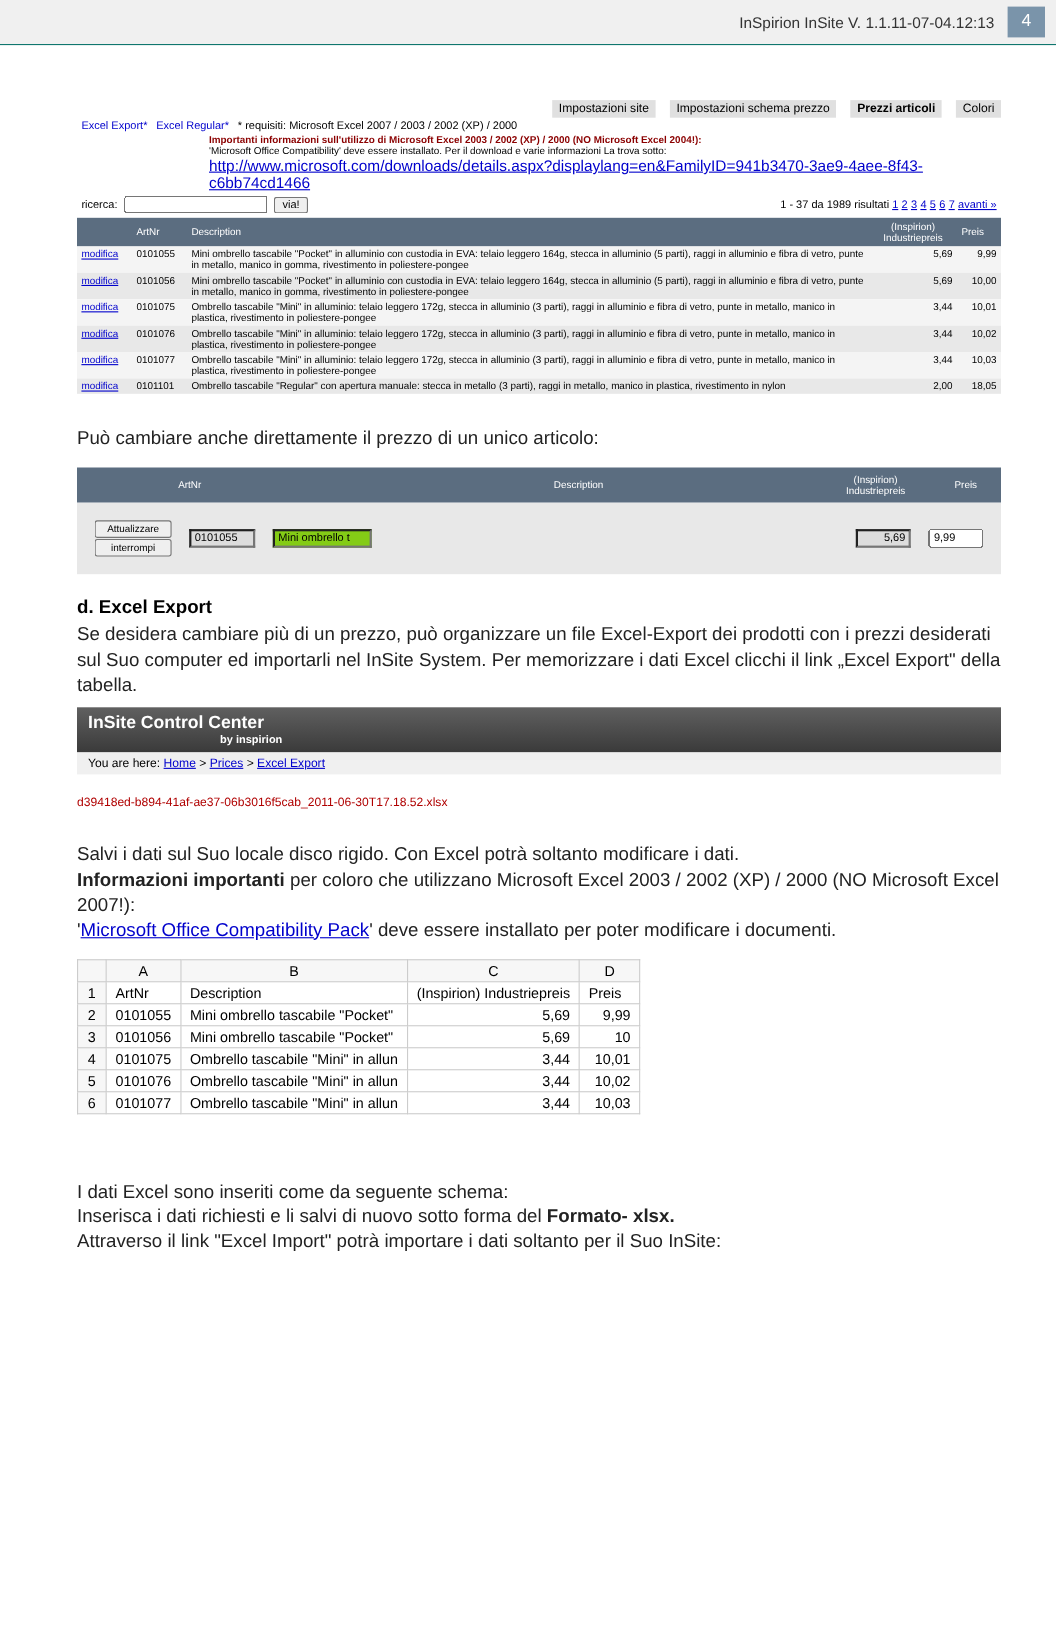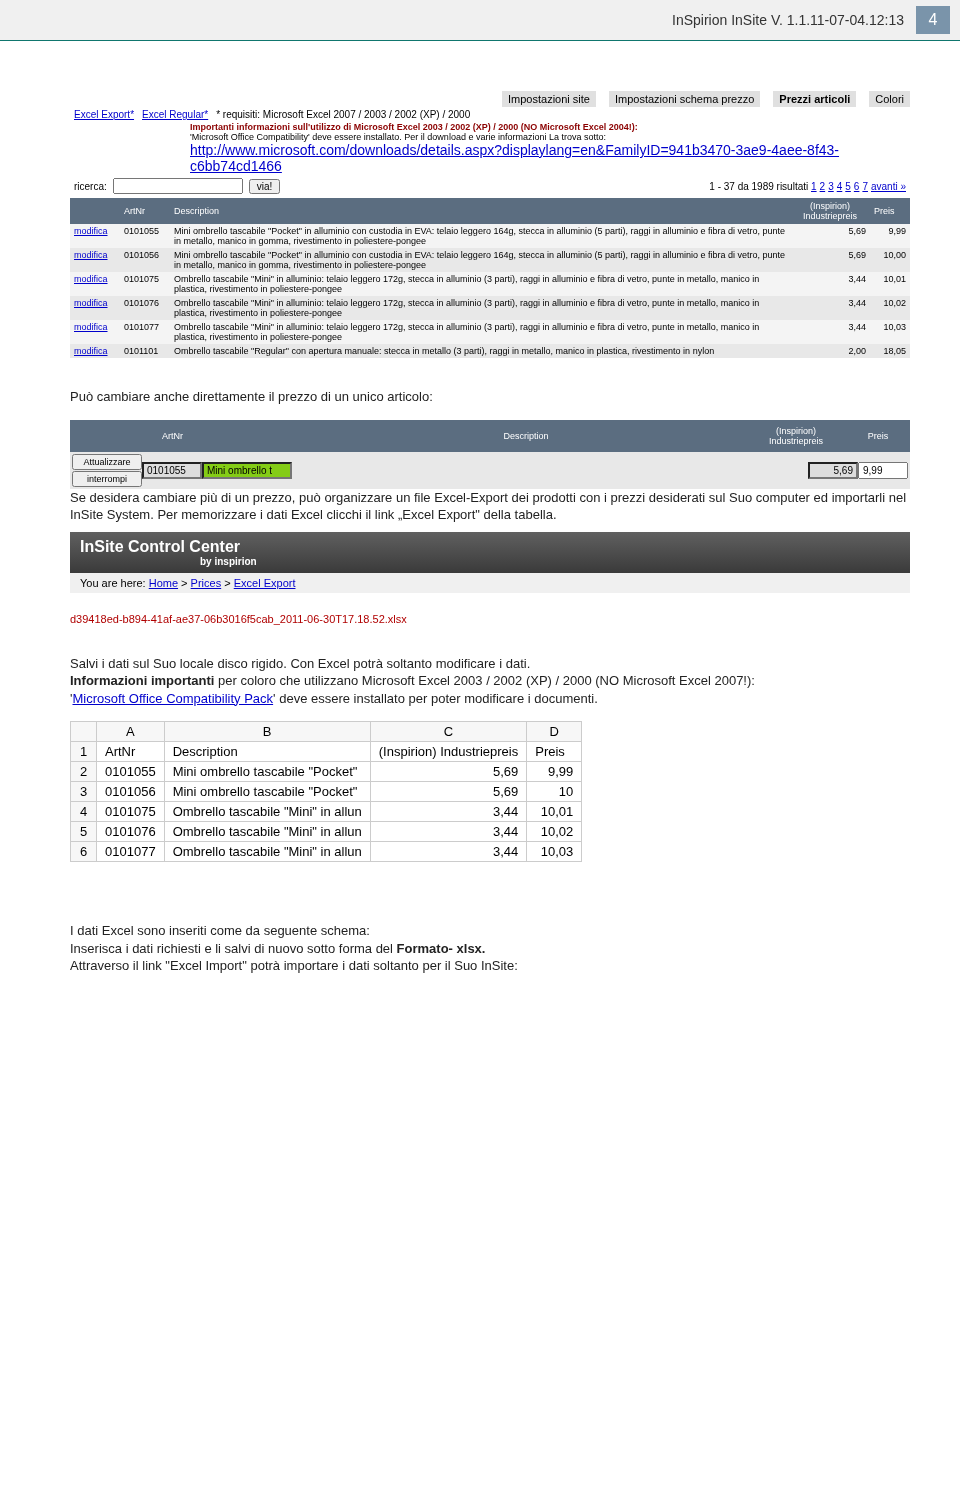--- a/index.html
+++ b/index.html
@@ -5,42 +5,42 @@
   * { box-sizing: border-box; margin: 0; padding: 0; }
   body { font-family: Arial, sans-serif; font-size: 13px; background: #fff; color: #000; width: 960px; }
   .header-bar { display: flex; align-items: center; background: #f0f0f0; padding: 6px 10px; border-bottom: 1px solid #0f766e; }
   .header-title { flex: 1; text-align: right; color: #333; font-size: 14px; }
   .page-badge { background: #7a94aa; color: #fff; width: 34px; height: 28px; display: flex; align-items: center; justify-content: center; margin-left: 12px; font-size: 16px; }
   .content { padding: 20px 50px 20px 70px; }
   .tabs-row { display: flex; gap: 13px; font-size: 11px; margin-top: 30px; justify-content: flex-end; }
   .tab { background: #e0e0e0; padding: 2px 6px; cursor: pointer; }
   .tab.active { font-weight: bold; }
   .export-links-row { display: flex; gap: 8px; font-size: 10px; padding: 2px 4px; }
-  .link { color: #0000cc; text-decoration: underline; cursor: pointer; text-align: right; }
+  .link { color: #0000cc; cursor: pointer; text-align: right; }
   .warn-row { font-size: 9px; color: #8b0000; padding-left: 120px; }
   .info-row { font-size: 9px; padding-left: 120px; }
   .info-link { font-size: 14px; padding-left: 120px; color: #0000cc; text-decoration: underline; }
   .search-row { display: flex; align-items: center; gap: 6px; font-size: 10px; padding: 4px; }
   .search-row input { width: 130px; height: 16px; font-size: 10px; }
   .search-row button { font-size: 10px; padding: 0 6px; }
   .results-text { margin-left: auto; font-size: 10px; }
   .pager { display: inline-flex; gap: 3px; }
   .pager span { color: #0000cc; text-decoration: underline; cursor: pointer; }
   .data-table { width: 100%; border-collapse: collapse; font-size: 9px; }
   .data-table thead th { background: #5b6d80; color: #fff; padding: 3px 4px; font-weight: normal; text-align: left; }
   .data-table tbody tr { background: #f4f4f4; }
   .data-table tbody tr:nth-child(even) { background: #e8e8e8; }
   .data-table td { padding: 2px 4px; vertical-align: top; }
   .data-table .num { text-align: right; }
   .data-table .mod { color: #0000cc; text-decoration: underline; cursor: pointer; }
-  .body-text { margin-top: 30px; font-size: 13px; color: #222; line-height: 1.35; }
+  .body-text { margin-top: 30px; font-size: 17px; color: #222; line-height: 1.35; }
   .subhead { font-weight: bold; margin-top: 20px; margin-bottom: 4px; font-size: 17px; }
   .edit-table-hdr { width: 100%; background: #5b6d80; color: #fff; font-size: 9px; }
   .edit-table-hdr td { padding: 4px 6px; }
-  .edit-row { display: flex; align-items: center; background: #e8e8e8; font-size: 10px; padding: 2px; gap: 0; }
+  .edit-row { display: flex; align-items: center; background: #e8e8e8; font-size: 10px; padding: 16px; gap: 16px; }
   .edit-row .btncol { display: flex; flex-direction: column; gap: 1px; }
   .edit-row .btncol button { font-size: 9px; padding: 1px 4px; width: 70px; }
   .edit-row input { font-size: 10px; padding: 1px 3px; }
   .cc-banner { background: linear-gradient(#606060,#3a3a3a); color: #fff; margin-top: 8px; padding: 6px 10px; }
   .cc-title { font-size: 16px; font-weight: bold; }
   .cc-by { font-size: 10px; font-weight: bold; padding-left: 120px; }
   .cc-breadcrumb { background: #f0f0f0; padding: 4px 10px; font-size: 11px; }
   .cc-breadcrumb a { color: #0000cc; text-decoration: underline; cursor: pointer; }
   .xlsx-name { color: #b00000; font-size: 11px; margin-top: 20px; margin-bottom: 10px; }
   .excel { border-collapse: collapse; font-size: 13px; margin-top: 14px; }
@@ -170,20 +170,21 @@
       <button>Attualizzare</button>
       <button>interrompi</button>
     </div>
     <input style="width: 60px; background: rgb(221, 221, 221);" readonly="" value="0101055">
     <input style="width: 90px; background: #84cc16;" readonly="" value="Mini ombrello t">
     <div style="flex:1"></div>
     <input style="width: 50px; text-align: right; background: rgb(221, 221, 221);" readonly="" value="5,69">
     <input style="width: 50px;" value="9,99">
   </div>
 
+  <p class="subhead">d. Excel Export</p>
   <p class="body-text" style="margin-top:0">Se desidera cambiare più di un prezzo, può organizzare un file Excel-Export dei prodotti con i prezzi desiderati sul Suo computer ed importarli nel InSite System. Per memorizzare i dati Excel clicchi il link „Excel Export" della tabella.</p>
 
   <div class="cc-banner">
     <div class="cc-title">InSite Control Center</div>
     <div class="cc-by">by inspirion</div>
   </div>
   <div class="cc-breadcrumb">
     <span>You are here:</span>
     <a>Home</a> &gt;
     <a>Prices</a> &gt;

